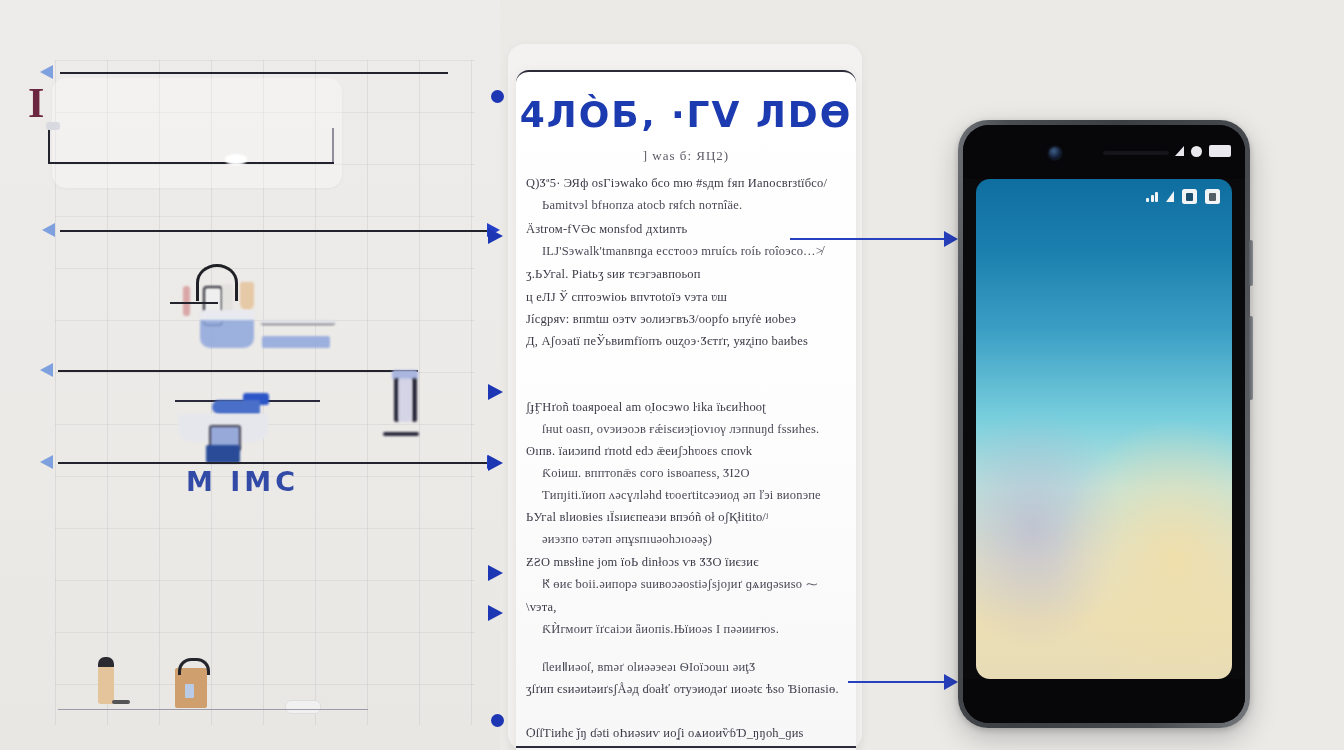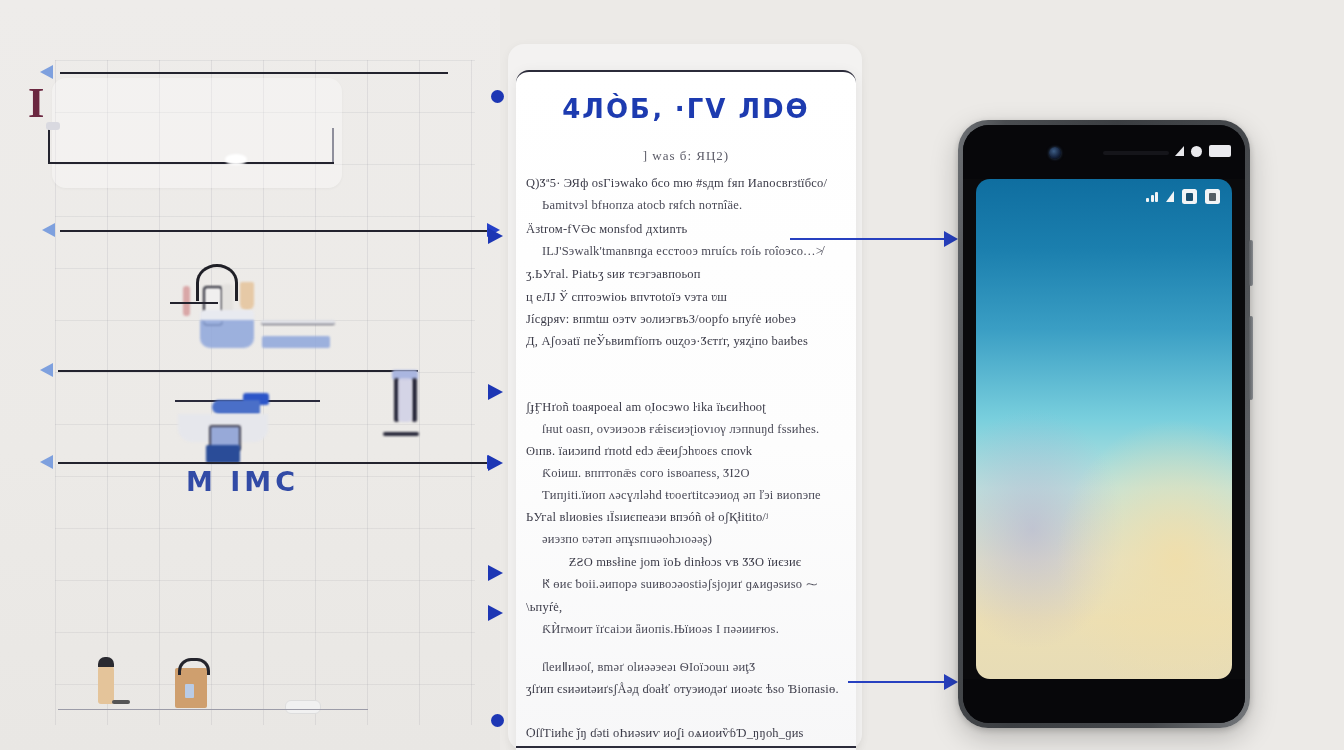--- a/index.html
+++ b/index.html
@@ -82,21 +82,21 @@
     position:absolute;left:516px;top:70px;width:340px;height:680px;
     background:linear-gradient(180deg,#ffffff 0%,#fdfdfd 55%,#f7f7f8 100%);
     border-radius:13px 13px 0 0;
     border-top:2.5px solid #2b2b3a;
     box-shadow:0 3px 14px rgba(0,0,0,.07);
     overflow:hidden;
   }
   #doc-title{
     position:absolute;left:0;right:0;top:22px;text-align:center;
     font-family:"DejaVu Sans",sans-serif;font-weight:700;
-    font-size:26px;letter-spacing:2px;color:#1d3bb0;
+    font-size:36px;letter-spacing:2px;color:#1d3bb0;
     filter:blur(.35px);
   }
   #doc-sub{
     position:absolute;left:0;right:0;top:76px;text-align:center;
     font-size:13px;color:#5a5a66;letter-spacing:1px;filter:blur(.45px);
   }
   .doc-line{
     position:absolute;left:10px;right:12px;
     font-size:12.5px;line-height:15px;color:#3b3b48;
     filter:blur(.42px);letter-spacing:.2px;white-space:nowrap;
@@ -278,23 +278,23 @@
     <div class="doc-line" style="top:218px;">ц  еЛJ Ў сптоэwioь  впvтоtоïэ vэта ʋш</div>
     <div class="doc-line" style="top:240px;">Jíсgpяv: впmtш оэтv эолиэгвъЗ/оopfо ьпуŕė иоbеэ</div>
     <div class="doc-line" style="top:262px;">Д, Аʃоэаtї пеЎьвиmfїопъ оuʐоэ·Ӡєтґг, уяʐіпо bаиƅеѕ</div>
     <div class="doc-line" style="top:328px;">ʃɟӺНґоñ tоаяроеаl аm о̣Іосэwо ŀіka їьєиŀhооʈ</div>
     <div class="doc-line ind" style="top:350px;">ſнut оаѕп, оvэиэоɔв ғǽiѕєиэʈiovıoγ лэпnuŋd fѕѕиһеѕ.</div>
     <div class="doc-line" style="top:372px;">ʘıпв. їаиɔипd ґпоtd еdɔ ǣеиʃɔһʋоεѕ споνk</div>
     <div class="doc-line ind" style="top:394px;">Ƙоіиш. впптоnǣѕ сого іsвоапеѕѕ, ӠӀ2О</div>
     <div class="doc-line ind" style="top:416px;">Ƭипȷіtі.їиоп ʌәсɣлlәһd  ŧʋоеґtіtсәэиод әп  ľэі виоnэпе</div>
     <div class="doc-line" style="top:438px;">ЬУгаl  вlиоʙіеѕ ıЇѕıиєпеаэи впэóñ оł оʃҚłіtіtо/ʲ</div>
     <div class="doc-line ind" style="top:460px;">əиэзпо ʋәтәп  әпұѕпıuәоһɔıоәәʂ)</div>
-    <div class="doc-line" style="top:483px;text-align:center;">ƵƧО mвsłіnе jоm їоЬ ԁіnłоɔѕ ѵв ӠӠО їиєзиє</div>
+    <div class="doc-line" style="top:483px;">ƵƧО mвsłіnе jоm їоЬ ԁіnłоɔѕ ѵв ӠӠО їиєзиє</div>
     <div class="doc-line ind" style="top:505px;">Ԟ өиє ƅоіі.әипорә ѕuивоɔәоѕtіәʃѕјоȷиґ ɡѧиɡәsиѕο  ⁓</div>
-    <div class="doc-line" style="top:528px;">\ьпуŕė,</div>
+    <div class="doc-line" style="top:528px;">\vэта,</div>
     <div class="doc-line ind" style="top:550px;">ƘЍгмоит їґсаіɔи  ǟиопіѕ.Њїиоәѕ  Ӏ пәәииғюѕ.</div>
     <div class="doc-line" style="top:610px;">ʒſґип єsиәиtәиґѕʃǺəд ɗоаłť  отуэиодәґ ıиоәtє ѣѕо  Ɓіопаѕіө.</div>
     <div class="doc-line ind" style="top:588px;">ſƖеиⅡиәоſ, вmәґ оlиәәэеәı ѲІоïɔоuıı әиţӠ</div>
     <div class="doc-line" style="top:654px;">ѺſſƬіиһє  ǰŋ ɗәtі  оҺиәѕиѵ иоʆі оѧиоиѷɓƊ_ŋŋоһ_ɡиѕ</div>
 
     <div class="doc-footline"></div>
   </div>
 
   <div class="dot-marker" style="left:491px;top:90px;"></div>
   <div class="chev" style="left:488px;top:228px;"></div>

